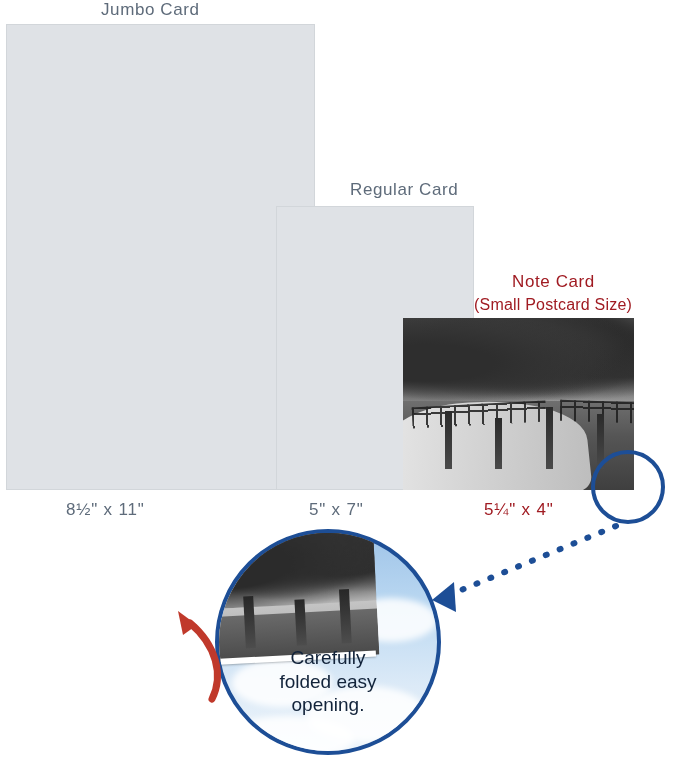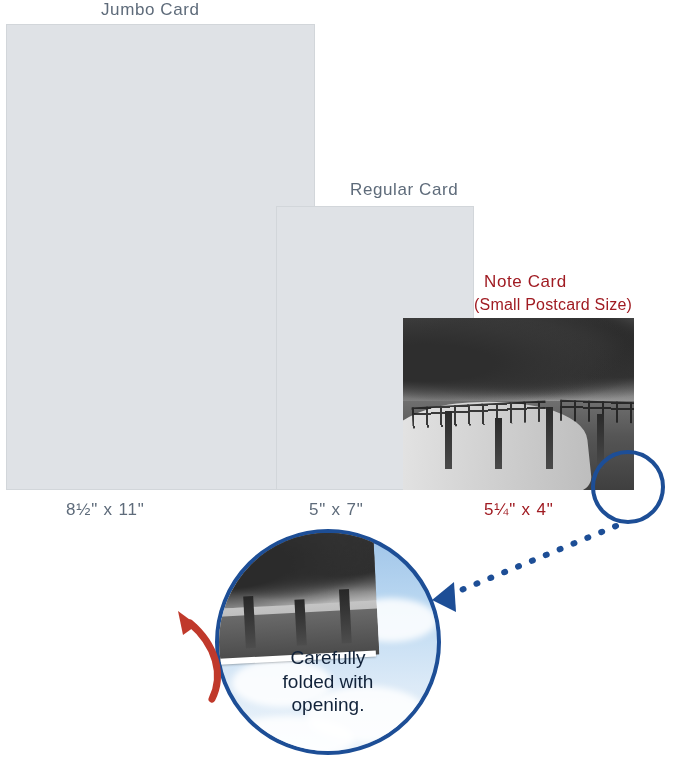--- a/index.html
+++ b/index.html
@@ -54,21 +54,21 @@
   .card-title.jumbo-title {
     left: 101px;
     top: 0px;
   }
   .card-title.regular-title {
     left: 310px;
     top: 180px;
     margin-left: 40px;
   }
   .card-title.note-title {
-    left: 484px;
+    left: 512px;
     top: 272px;
     color: #a01b22;
   }
   .card-sub {
     position: absolute;
     left: 474px;
     top: 296px;
     font-size: 16px;
     color: #a01b22;
     letter-spacing: 0.2px;
@@ -318,21 +318,21 @@
       <div class="z-canopy"></div>
       <div class="z-grass"></div>
       <div class="z-trunk" style="left:22%; height:38%;"></div>
       <div class="z-trunk" style="left:52%; height:34%;"></div>
       <div class="z-trunk" style="left:78%; height:40%;"></div>
     </div>
     <div class="fold-edge"></div>
 
     <div class="bubble-caption">
       <div>Carefully</div>
-      <div>folded with</div>
+      <div>folded easy</div>
       <div>opening.</div>
     </div>
   </div>
 
   <svg class="arrow-svg" viewBox="0 0 110 110">
     <path d="M62 104 C 74 80, 66 50, 40 28" stroke="#c0392b" stroke-width="7" fill="none" stroke-linecap="round"></path>
     <path d="M28 16 L47 30 L33 40 Z" fill="#c0392b"></path>
   </svg>
 
 </div>

